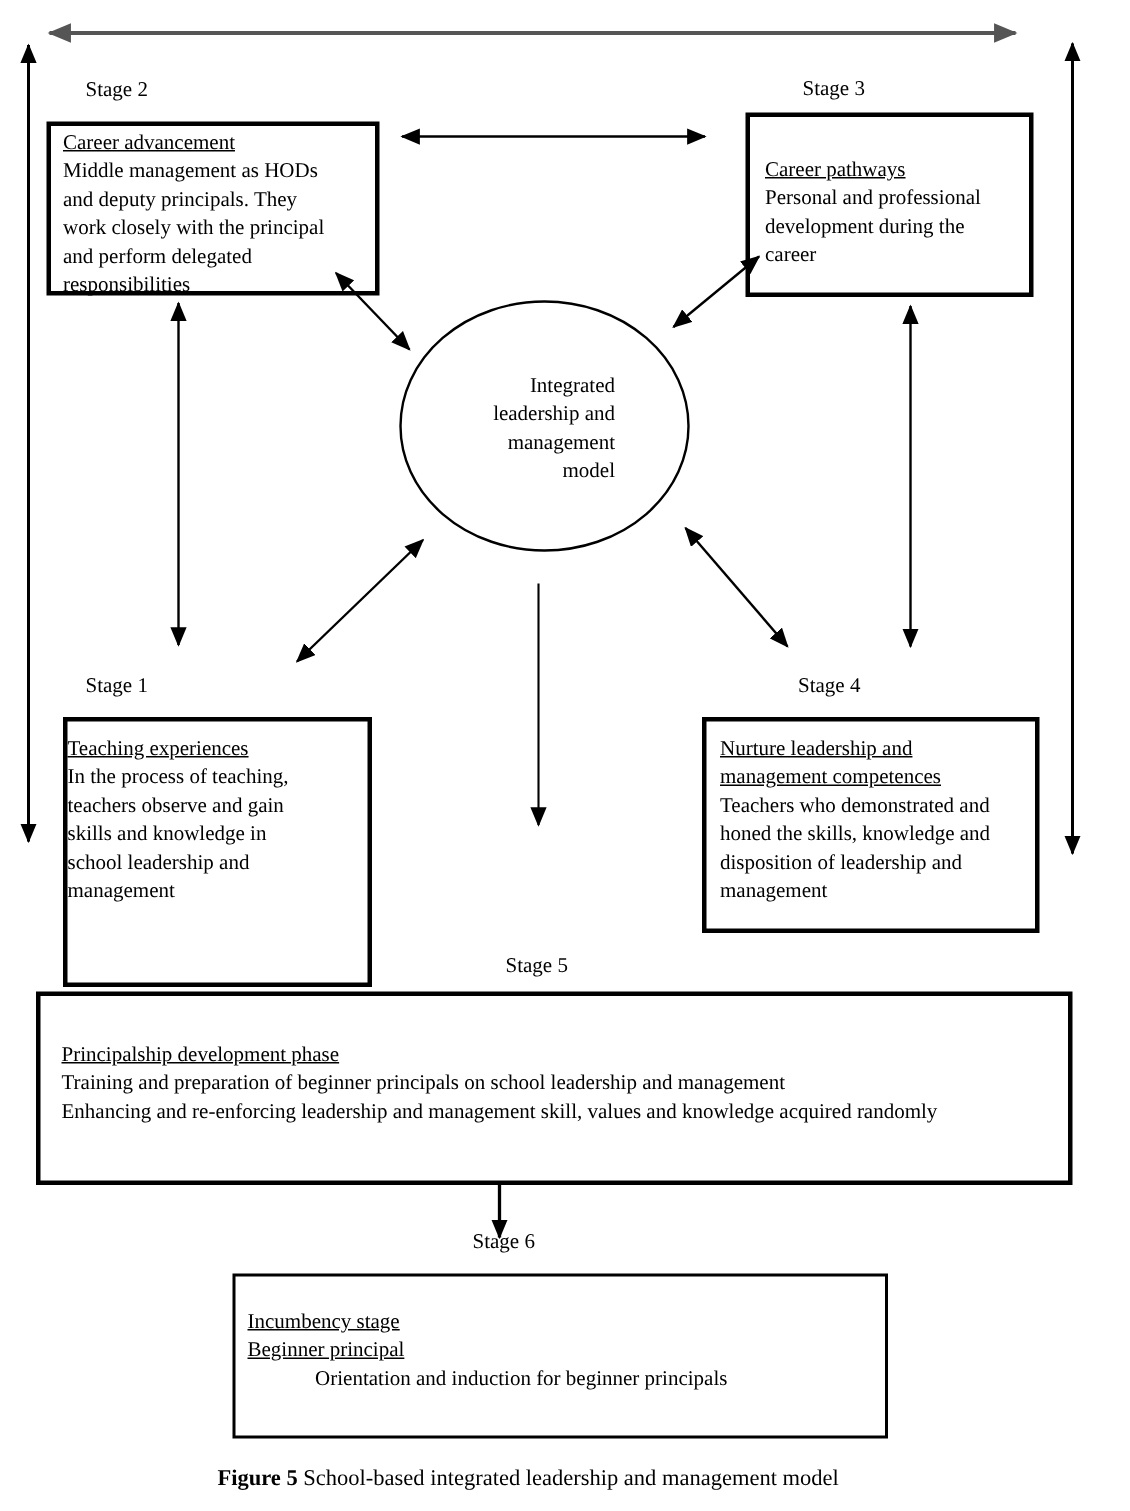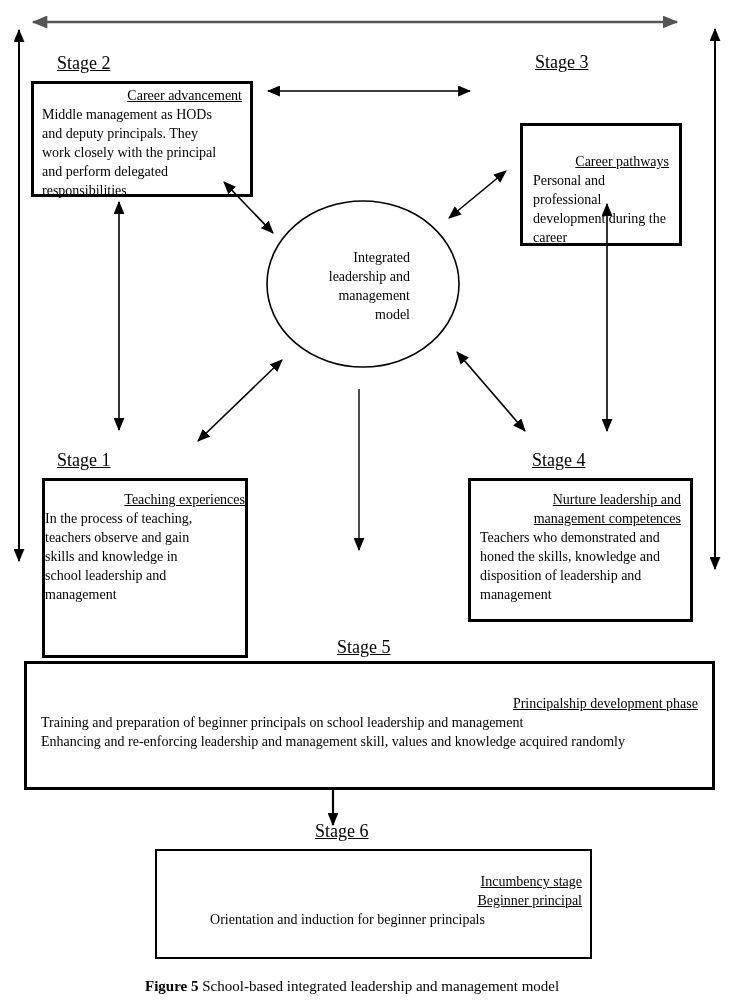--- a/index.html
+++ b/index.html
@@ -1,26 +1,26 @@
 <!DOCTYPE html>
 <html><head>
 <meta charset="utf-8">
 <style>
   * { margin:0; padding:0; box-sizing:border-box; }
   html,body { background:#ffffff; }
   body { font-family:"Liberation Serif","DejaVu Serif",serif; color:#000; }
   .canvas { position:relative; width:753px; height:1007px; background:#fff; overflow:hidden; }
   .svg-layer { position:absolute; left:0; top:0; z-index:5; pointer-events:none; }
-  .stage-label { position:absolute; font-size:18px; white-space:nowrap; z-index:2;text-decoration:underline; }
+  .stage-label { position:absolute; font-size:14px; white-space:nowrap; z-index:2; }
   .box { position:absolute; border:3px solid #000; background:#fff; z-index:1;
          font-size:14px; line-height:19px; }
-  .box .title { text-align:right; text-decoration:underline; white-space:pre-line; }
+  .box .title { text-align:left; text-decoration:underline; white-space:pre-line; }
   .box .body  { white-space:pre-line; }
   .box-s2 { left:31px;  top:81px;  width:222px; height:116px; padding:2px 8px; }
-  .box-s3 { left:520px; top:75px;  width:162px; height:123px; padding:26px 10px 4px;margin-top:48px; }
+  .box-s3 { left:497px; top:75px;  width:192px; height:123px; padding:26px 10px 4px; }
   .box-s1 { left:42px;  top:478px; width:206px; height:180px; padding:9px 0; }
   .box-s4 { left:468px; top:478px; width:225px; height:144px; padding:9px 9px; }
   .box-s5 { left:24px;  top:661px; width:691px; height:129px; padding:30px 14px 4px; }
   .box-s6 { left:155px; top:849px; width:437px; height:110px; padding:21px 8px 4px; border-width:2px; }
   .box-s5 .body { white-space:pre-line; }
   .s6-body { text-align:center; padding-right:52px; }
   .circle-label { position:absolute; left:316px; top:248px; width:94px; z-index:6;
                   text-align:right; font-size:14px; line-height:19px; white-space:pre-line; }
   .caption { position:absolute; left:145px; top:978px; font-size:15px; z-index:2; white-space:nowrap; }
 </style>

